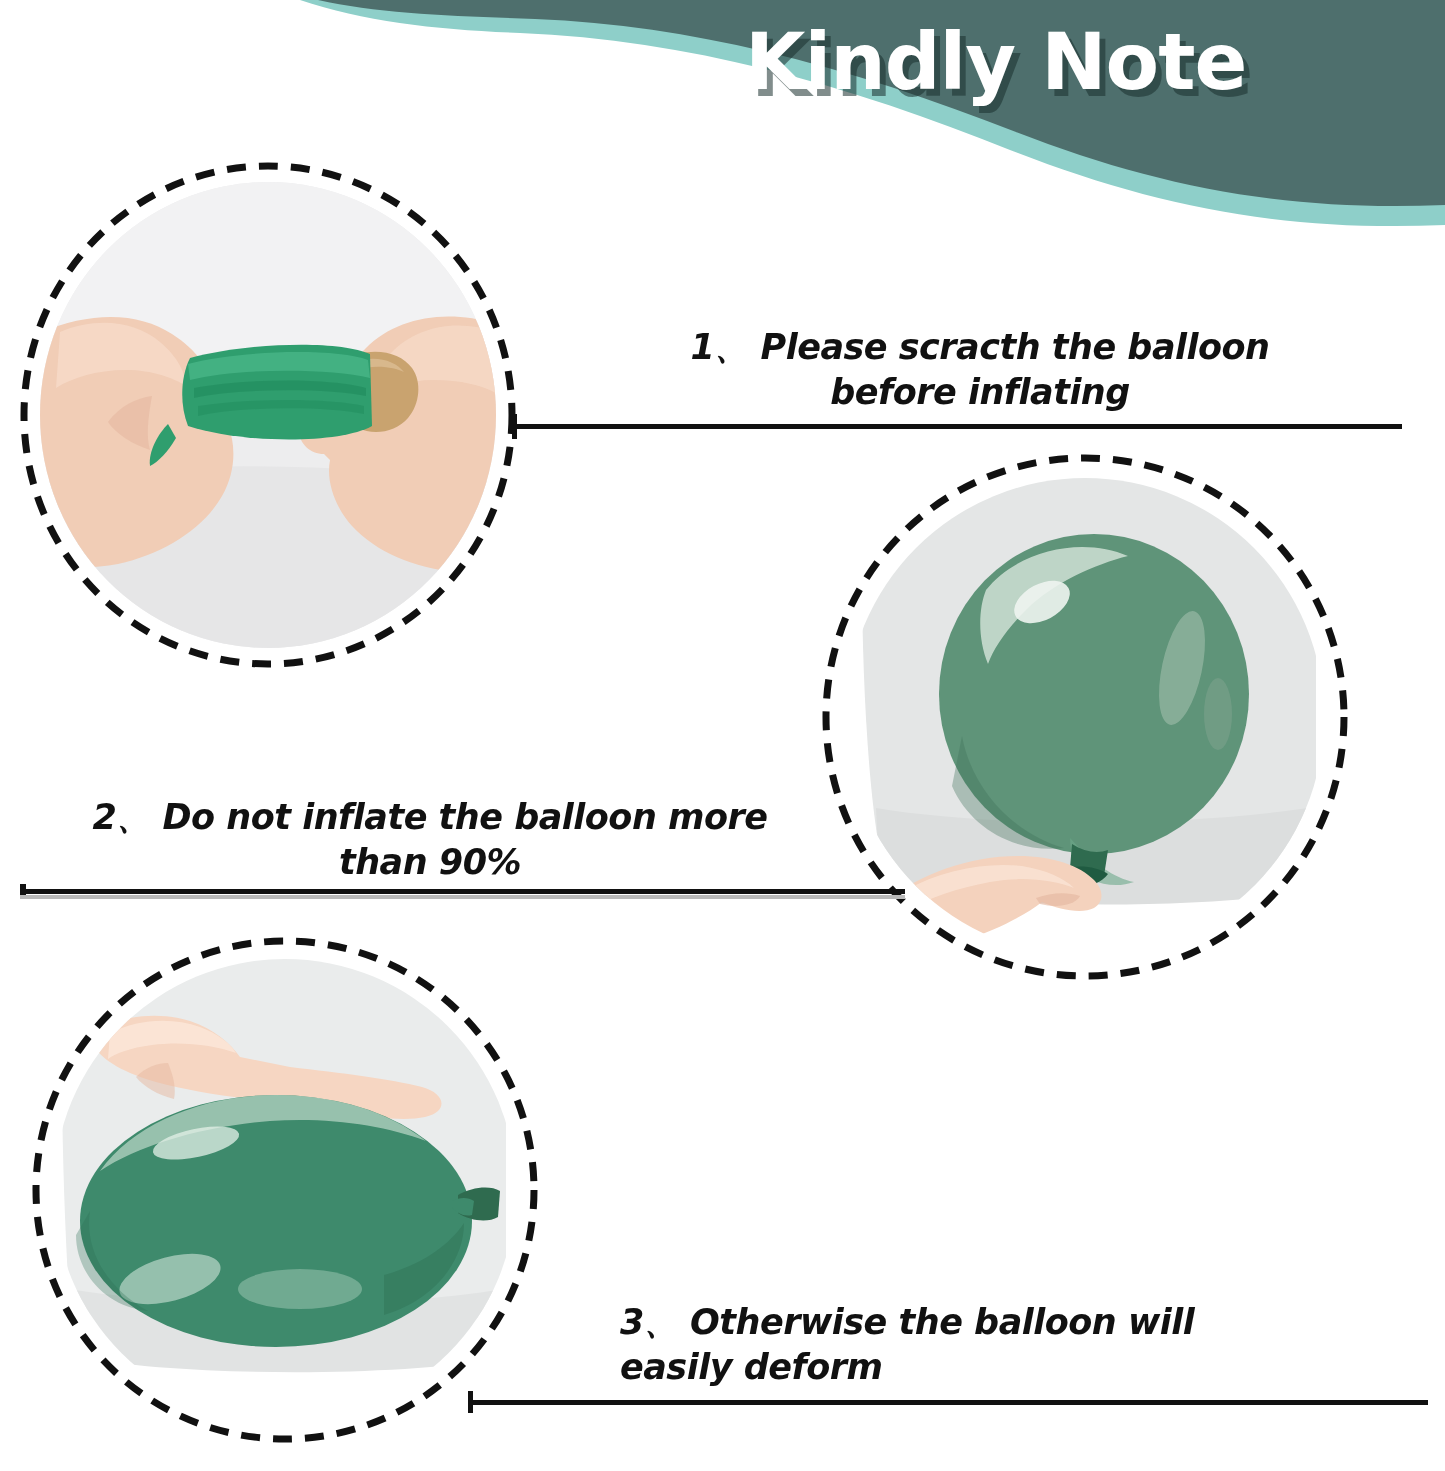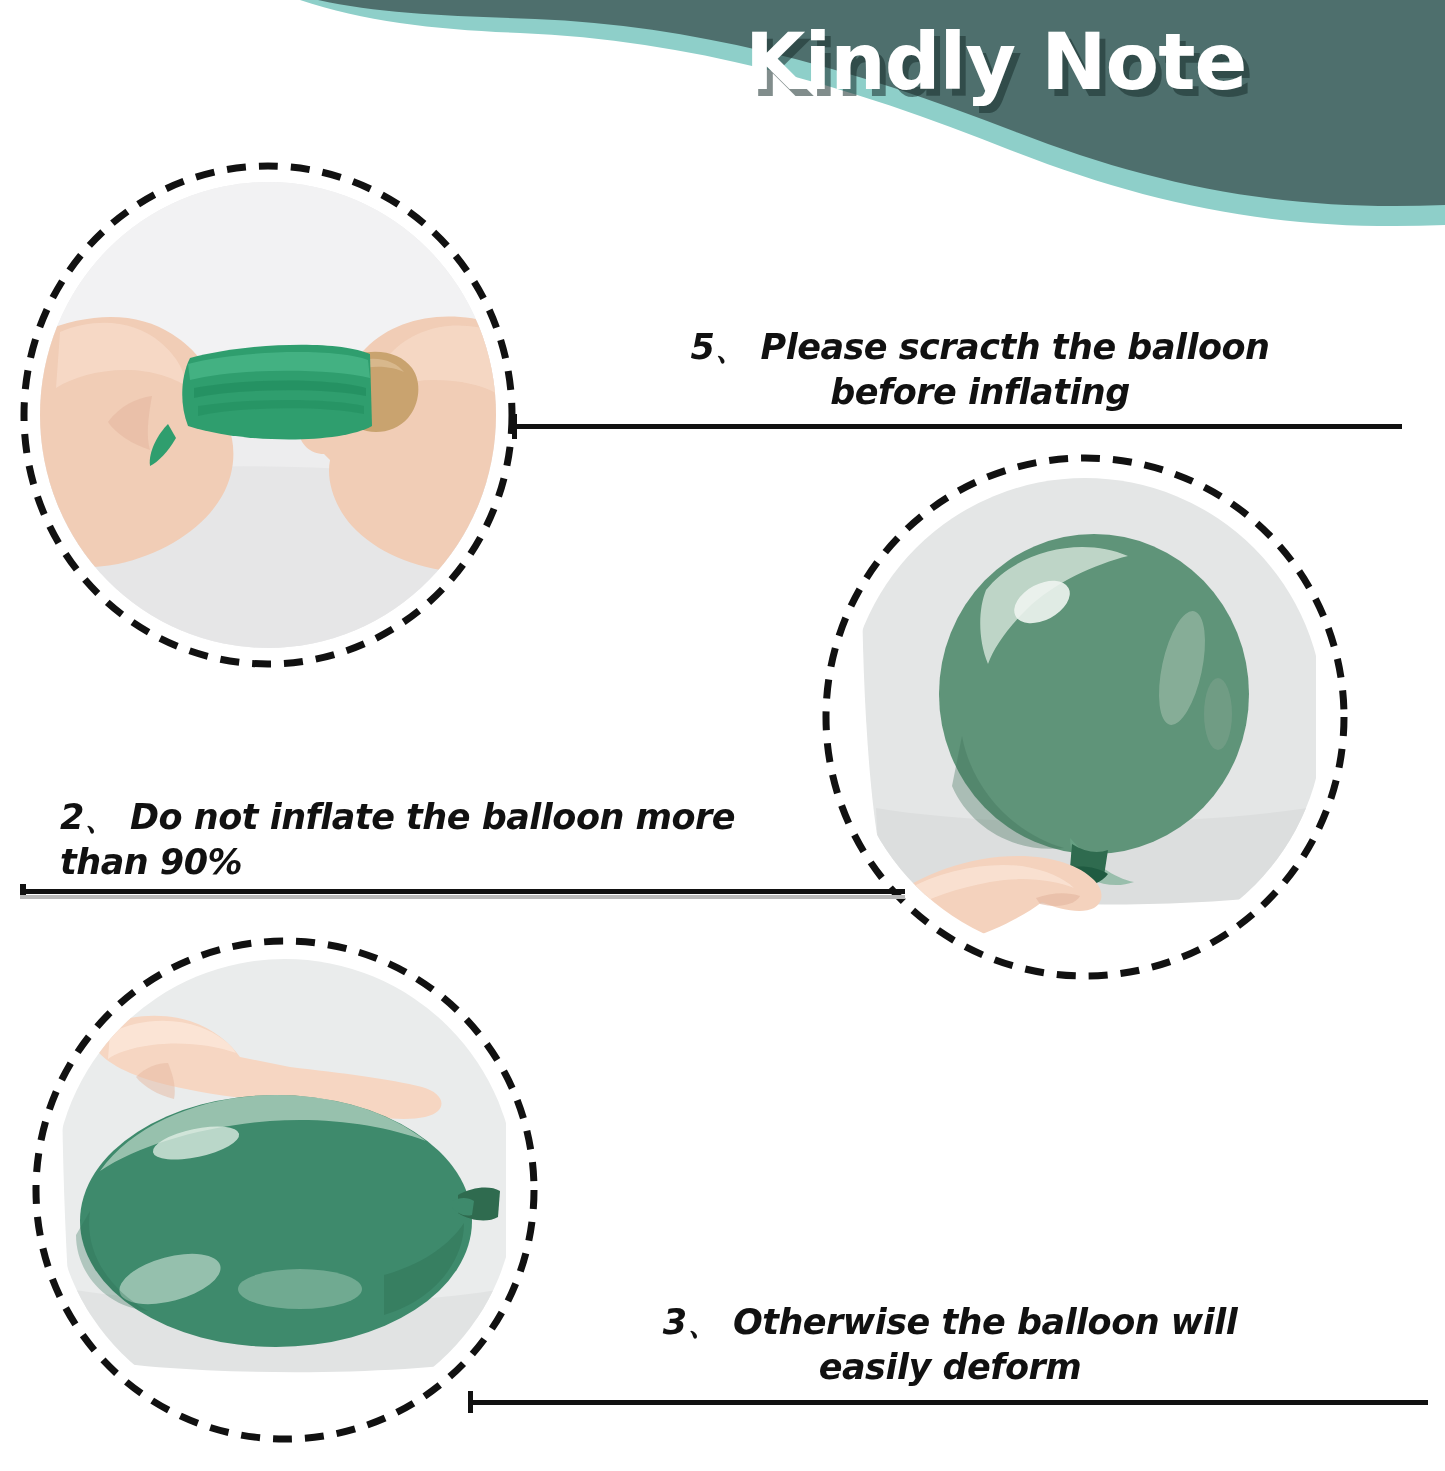--- a/index.html
+++ b/index.html
@@ -77,22 +77,22 @@
     font-family: "DejaVu Sans", sans-serif;
     font-weight: bold;
     font-style: italic;
     font-size: 35px;
     line-height: 1.28;
     color: #111111;
     letter-spacing: -0.5px;
     white-space: pre-line;
   }
   .note-1 { left: 660px; top: 325px;  width: 640px; text-align: center; }
-  .note-2 { left: 60px;  top: 795px;  width: 740px; text-align: left; }
-  .note-3 { left: 620px; top: 1300px; width: 660px; text-align: center; }
+  .note-2 { left: 60px;  top: 795px;  width: 740px; text-align: center; }
+  .note-3 { left: 620px; top: 1300px; width: 660px; text-align: left; }
 
   
   .rule {
     position: absolute;
     z-index: 4;
     background: #111111;
   }
   #rule-1 { left: 512px; top: 424px;  width: 890px;  height: 5px; }
   #rule-1::before {
     content: "";
@@ -245,21 +245,21 @@
       <path d="M398,242 C406,238 414,238 420,242 L418,256
                C410,258 402,254 398,248 Z" fill="#3e8a6c"></path>
     </svg>
   </div>
   <svg class="dash-ring" viewBox="0 0 510 510">
     <ellipse cx="255" cy="255" rx="249" ry="249" fill="none" stroke="#111111" stroke-width="7" stroke-dasharray="19 13" stroke-linecap="butt"></ellipse>
   </svg>
 </div>
 
 <div class="note note-1">
-  <div class="note-text">5、 Please scracth the balloon
+  <div class="note-text">1、 Please scracth the balloon
 before inflating</div>
 </div>
 <div class="note note-2">
   <div class="note-text">2、 Do not inflate the balloon more
 than 90%</div>
 </div>
 <div class="note note-3">
   <div class="note-text">3、 Otherwise the balloon will
 easily deform</div>
 </div>

